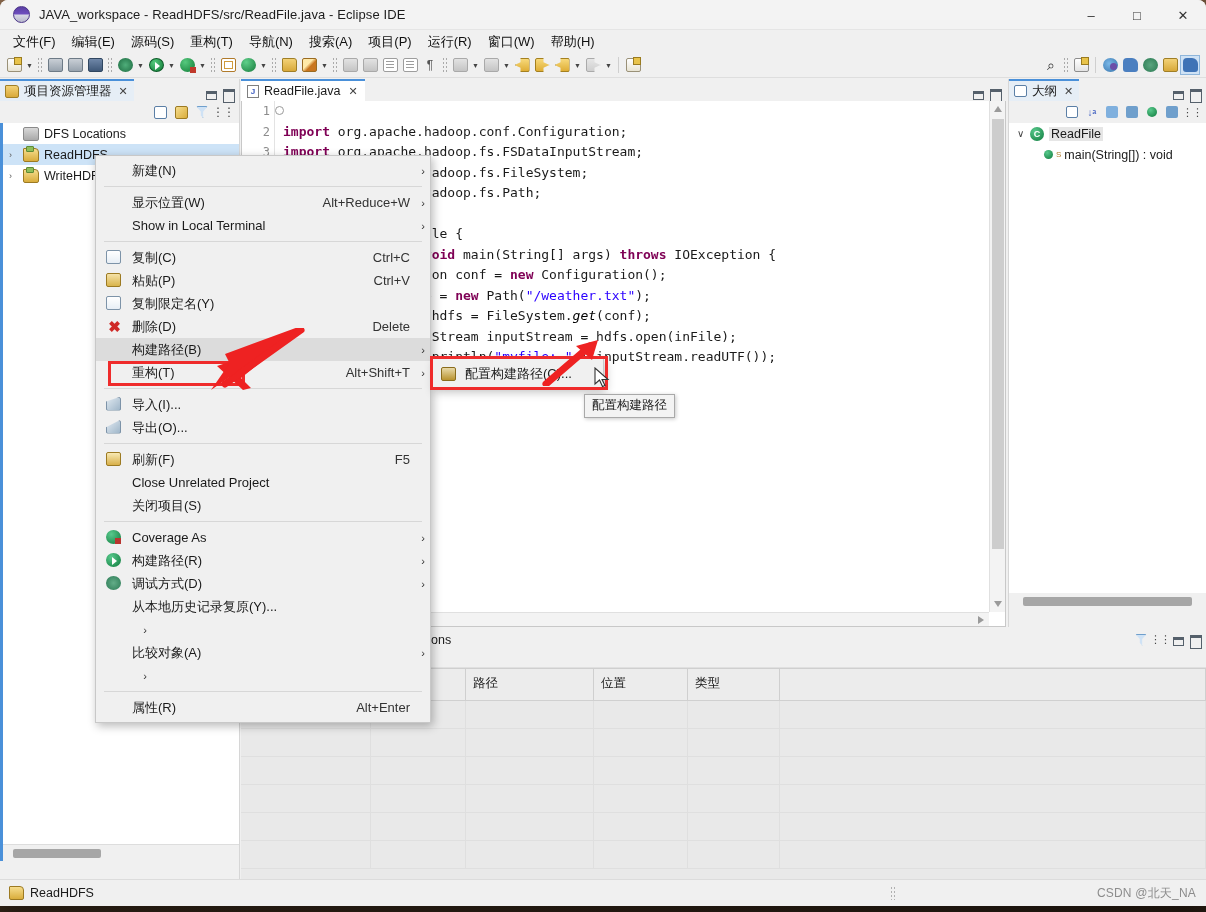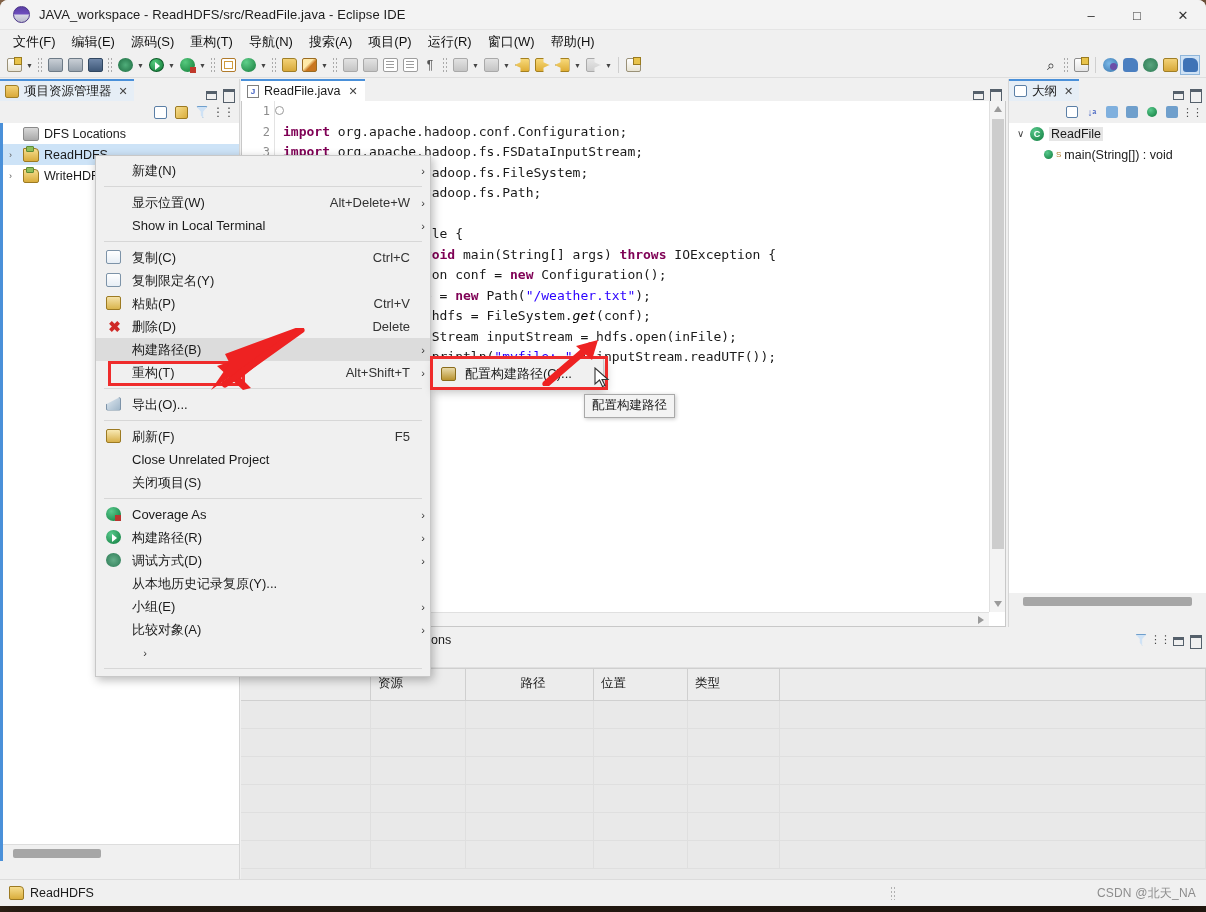--- a/index.html
+++ b/index.html
@@ -562,21 +562,21 @@
           <span class="vt" style="font-size:11px;color:#444;letter-spacing:-1px;">⋮⋮</span>
           <span class="minbtn"></span>
           <span class="maxbtn"></span>
         </div>
       </div>
       <div class="bfilter"></div>
       <div class="btable">
         <div class="bthead">
           <div class="bth" style="width:130px;"></div>
           <div class="bth" style="width:95px;">资源</div>
-          <div class="bth" style="width:128px;text-align:center;">路径</div>
+          <div class="bth" style="width:128px;">路径</div>
           <div class="bth" style="width:94px;">位置</div>
           <div class="bth" style="width:92px;font-family:Liberation Serif, serif;">类型</div>
           <div class="bth" style="flex:1;"></div>
         </div>
         <div id="btrows">
             <div class="btrow">
               <div class="btd" style="width: 130px;"></div>
               <div class="btd" style="width: 95px;"></div>
               <div class="btd" style="width: 128px;"></div>
               <div class="btd" style="width: 94px;"></div>
@@ -640,68 +640,74 @@
       <div class="cmi">
         <span class="ci"></span>
         <span class="lbl">新建(N)</span>
         <span class="acc"></span>
         <span class="sub">›</span>
       </div>
       <div class="cmsep"></div>
       <div class="cmi">
         <span class="ci"></span>
         <span class="lbl">显示位置(W)</span>
-        <span class="acc">Alt+Delete+W</span>
+        <span class="acc">Alt+Reduce+W</span>
         <span class="sub">›</span>
       </div>
       <div class="cmi">
         <span class="ci"></span>
         <span class="lbl">Show in Local Terminal</span>
         <span class="acc"></span>
         <span class="sub">›</span>
       </div>
       <div class="cmsep"></div>
       <div class="cmi">
         <span class="ci"><span class="icn ci-copy" style="width: 15px; height: 14px;"></span></span>
         <span class="lbl">复制(C)</span>
         <span class="acc">Ctrl+C</span>
         <span class="sub"></span>
       </div>
       <div class="cmi">
-        <span class="ci"><span class="icn ci-copyq" style="width: 15px; height: 14px;"></span></span>
-        <span class="lbl">复制限定名(Y)</span>
-        <span class="acc"></span>
-        <span class="sub"></span>
-      </div>
-      <div class="cmi">
         <span class="ci"><span class="icn ci-paste" style="width: 15px; height: 14px;"></span></span>
         <span class="lbl">粘贴(P)</span>
         <span class="acc">Ctrl+V</span>
         <span class="sub"></span>
       </div>
       <div class="cmi">
+        <span class="ci"><span class="icn ci-copyq" style="width: 15px; height: 14px;"></span></span>
+        <span class="lbl">复制限定名(Y)</span>
+        <span class="acc"></span>
+        <span class="sub"></span>
+      </div>
+      <div class="cmi">
         <span class="ci ci-del">✖</span>
         <span class="lbl">删除(D)</span>
         <span class="acc">Delete</span>
         <span class="sub"></span>
       </div>
       <div class="cmi hl">
         <span class="ci"></span>
         <span class="lbl">构建路径(B)</span>
         <span class="acc"></span>
         <span class="sub">›</span>
       </div>
       <div class="cmi">
         <span class="ci"></span>
         <span class="lbl">重构(T)</span>
         <span class="acc">Alt+Shift+T</span>
         <span class="sub">›</span>
       </div>
       <div class="cmsep"></div>
       <div class="cmi">
+        <span class="ci"><span class="icn ci-imp" style="width: 15px; height: 14px;"></span></span>
+        <span class="lbl">导入(I)...</span>
+        <span class="acc"></span>
+        <span class="sub"></span>
+      </div>
+      <div class="cmi">
         <span class="ci"><span class="icn ci-exp" style="width: 15px; height: 14px;"></span></span>
         <span class="lbl">导出(O)...</span>
         <span class="acc"></span>
         <span class="sub"></span>
       </div>
       <div class="cmsep"></div>
       <div class="cmi">
         <span class="ci"><span class="icn ci-refresh" style="width: 15px; height: 14px;"></span></span>
         <span class="lbl">刷新(F)</span>
         <span class="acc">F5</span>
@@ -739,36 +745,41 @@
         <span class="sub">›</span>
       </div>
       <div class="cmi">
         <span class="ci"></span>
         <span class="lbl">从本地历史记录复原(Y)...</span>
         <span class="acc"></span>
         <span class="sub"></span>
       </div>
       <div class="cmi">
         <span class="ci"></span>
-        <span class="lbl">小组(E)</span>
         <span class="acc"></span>
         <span class="sub">›</span>
       </div>
       <div class="cmi">
         <span class="ci"></span>
         <span class="lbl">比较对象(A)</span>
         <span class="acc"></span>
         <span class="sub">›</span>
       </div>
       <div class="cmi">
         <span class="ci"></span>
         <span class="acc"></span>
         <span class="sub">›</span>
       </div>
       <div class="cmsep"></div>
+      <div class="cmi">
+        <span class="ci"></span>
+        <span class="lbl">属性(R)</span>
+        <span class="acc">Alt+Enter</span>
+        <span class="sub"></span>
+      </div>
     </div>
 
   <div id="submenu">
     <div class="smi">
       <span class="icn ci-cfg" style="width:15px;height:14px;margin-right:9px;"></span>
       <span>配置构建路径(C)...</span>
     </div>
   </div>
 
   <div id="tooltip">

